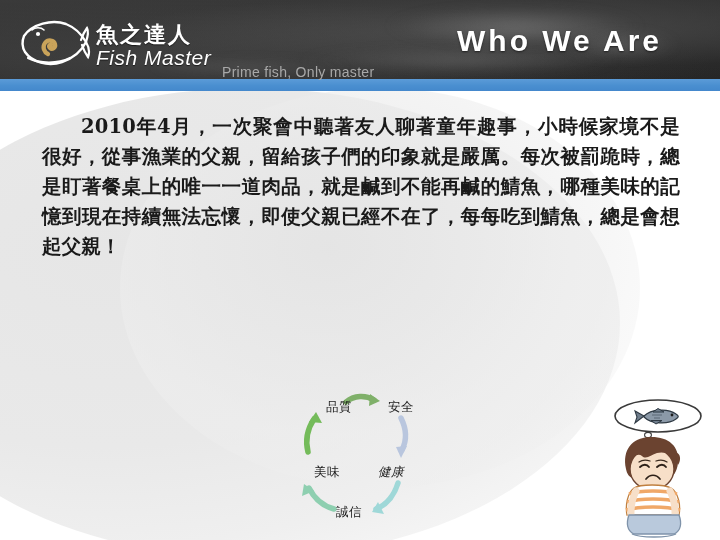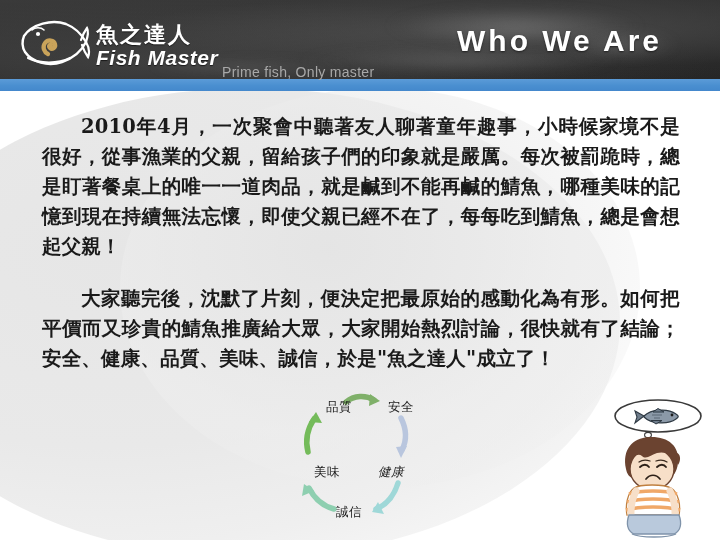--- a/index.html
+++ b/index.html
@@ -113,21 +113,21 @@
     color: #ffffff;
     font-size: 22px;
     font-weight: bold;
     letter-spacing: 2px;
     font-family: "Liberation Serif", "DejaVu Serif", serif;
     text-shadow: 0 1px 1px rgba(0,0,0,0.6);
   }
   .logo-en {
     color: #ffffff;
     font-size: 21px;
-    font-weight: bold;
+    font-weight: normal;
     font-style: italic;
     letter-spacing: 0.5px;
     font-family: "Liberation Sans", sans-serif;
     margin-top: 1px;
     text-shadow: 0 1px 1px rgba(0,0,0,0.6);
   }
   .logo-tagline {
     position: absolute;
     left: 222px; top: 64px;
     color: #a8a8a8;
@@ -235,21 +235,20 @@
       <span class="logo-cn">魚之達人</span>
       <span class="logo-en">Fish Master</span>
     </div>
   </div>
   <div class="logo-tagline">Prime fish, Only master</div>
 
   <div class="slide-title">Who We Are</div>
 
   <div class="body-area">
     <div class="para" id="para-1">2010年4月，一次聚會中聽著友人聊著童年趣事，小時候家境不是很好，從事漁業的父親，留給孩子們的印象就是嚴厲。每次被罰跪時，總是盯著餐桌上的唯一一道肉品，就是鹹到不能再鹹的鯖魚，哪種美味的記憶到現在持續無法忘懷，即使父親已經不在了，每每吃到鯖魚，總是會想起父親！</div>
-    <div class="para" id="para-2">大家聽完後，沈默了片刻，便決定把最原始的感動化為有形。如何把平價而又珍貴的鯖魚推廣給大眾，大家開始熱烈討論，很快就有了結論；安全、健康、品質、美味、誠信，於是"魚之達人"成立了！</div>
   </div>
 
   <div class="cycle">
     <svg viewBox="0 0 180 148" width="180" height="148">
 
       <g>
         <path d="M78 14 C86 7, 98 7, 106 12" fill="none" stroke="#7fb069" stroke-width="5.5" stroke-linecap="round"></path>
         <path d="M102 6 L112 13 L101 18 Z" fill="#7fb069"></path>
       </g>
 

